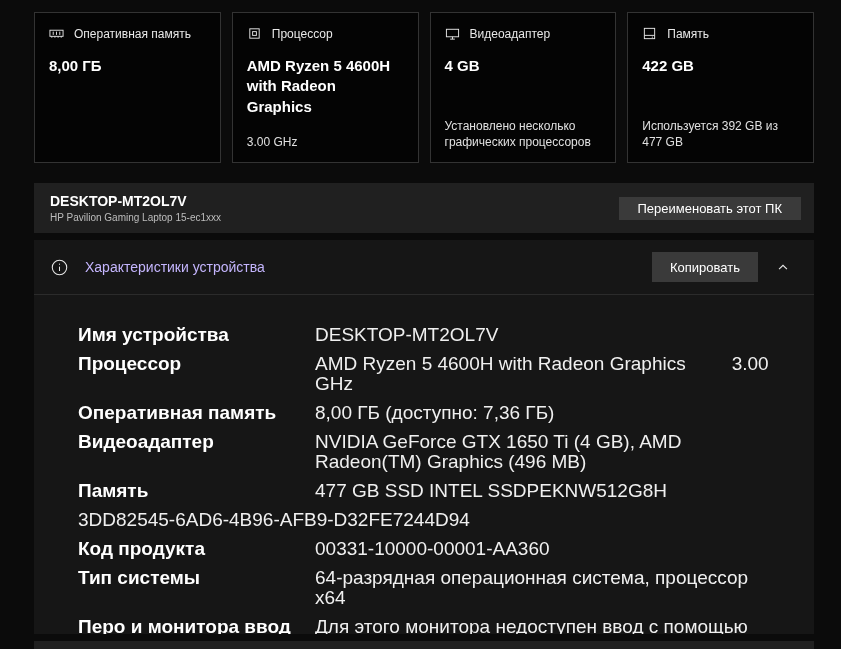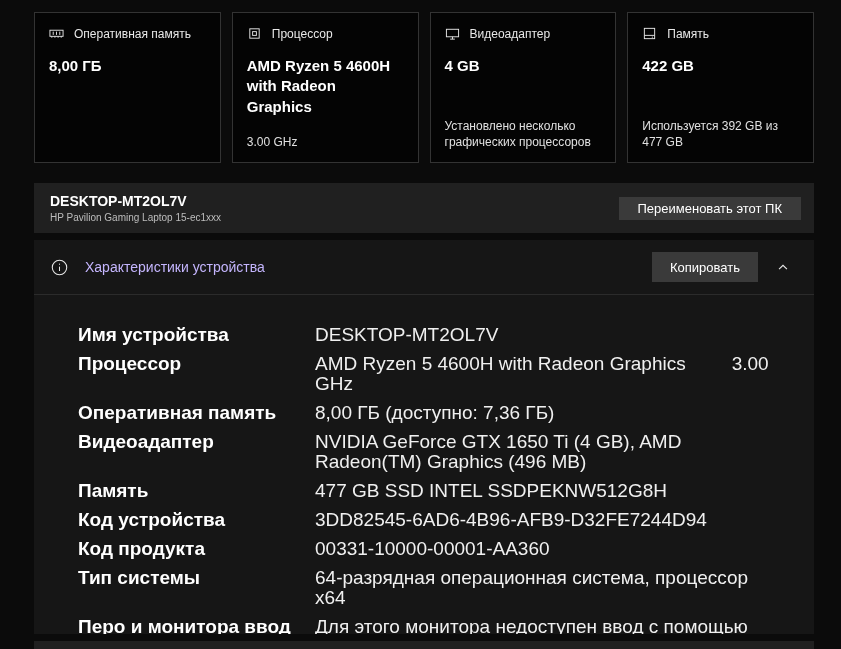--- a/index.html
+++ b/index.html
@@ -161,21 +161,20 @@
         <div class="spec-label">Видеоадаптер</div>
         <div class="spec-value">NVIDIA GeForce GTX 1650 Ti (4 GB), AMD Radeon(TM) Graphics (496 MB)</div>
       </div>
 
       <div class="spec-row">
         <div class="spec-label">Память</div>
         <div class="spec-value">477 GB SSD INTEL SSDPEKNW512G8H</div>
       </div>
 
       <div class="spec-row">
-        <div class="spec-label">Код устройства</div>
         <div class="spec-value">3DD82545-6AD6-4B96-AFB9-D32FE7244D94</div>
       </div>
 
       <div class="spec-row">
         <div class="spec-label">Код продукта</div>
         <div class="spec-value">00331-10000-00001-AA360</div>
       </div>
 
       <div class="spec-row">
         <div class="spec-label">Тип системы</div>

